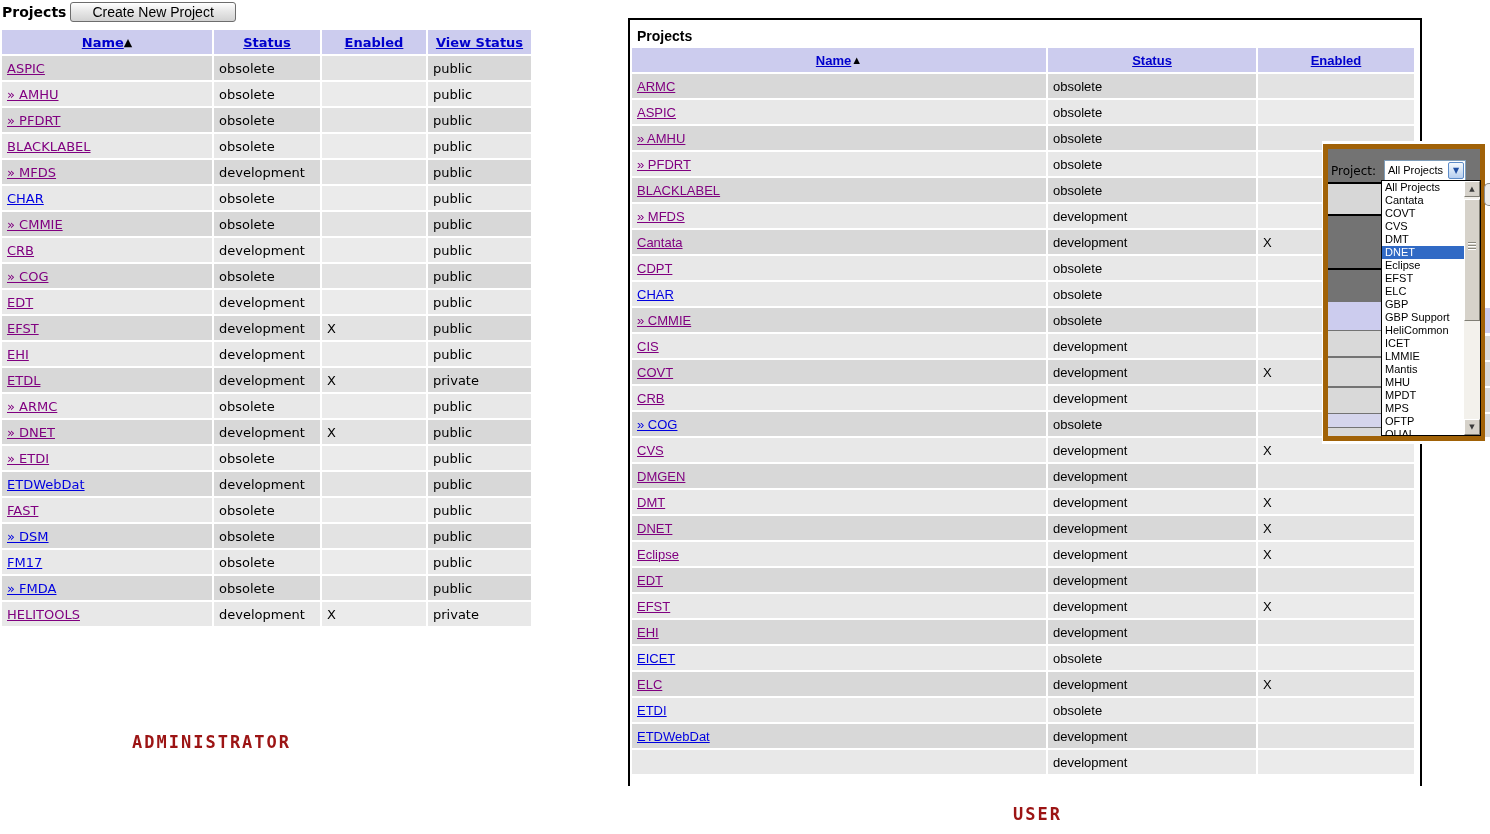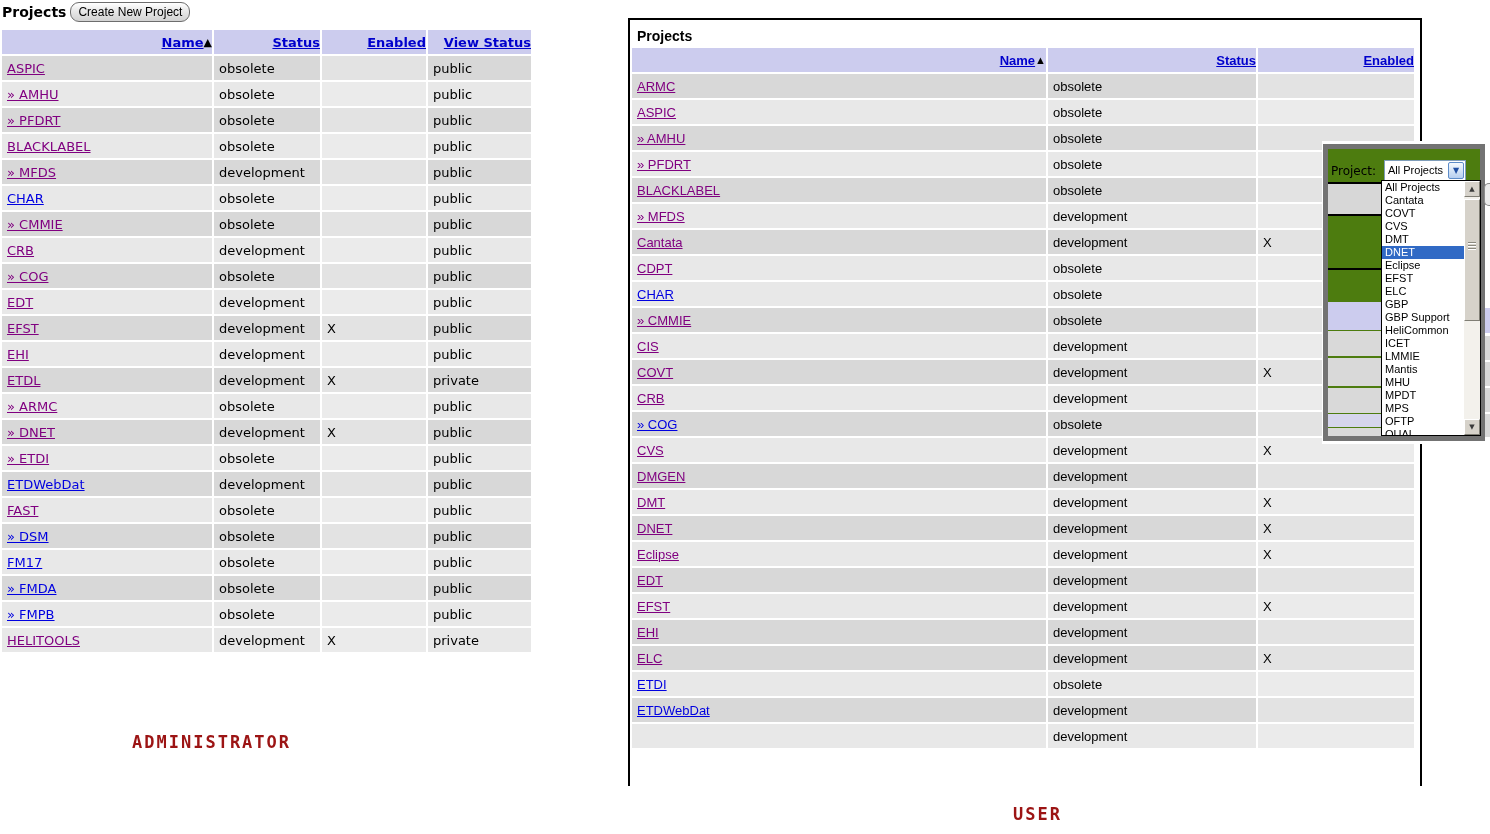--- a/index.html
+++ b/index.html
@@ -4,38 +4,38 @@
 <style>
   html,body{margin:0;padding:0;}
   body{
     width:1490px;height:834px;position:relative;overflow:hidden;
     background:#ffffff;font-family:"DejaVu Sans",sans-serif;
   }
   
   table.proj{border-collapse:separate;border-spacing:2px;}
   table.proj th{
     background:#ccccee;height:24px;font-size:13px;font-weight:bold;
-    text-align:right;padding:0;
+    text-align:center;padding:0;
   }
   table.proj th a{color:#0000cc;text-decoration:underline;}
   table.proj td{height:24px;font-size:13px;color:#000;padding:0 0 0 5px;vertical-align:middle;}
   tr.r-odd td{background:#d8d8d8;}
   tr.r-even td{background:#e8e8e8;}
   tr.r-odd td.c-enabled{background:#e3e3e3;}
   tr.r-even td.c-enabled{background:#ebebeb;}
   a.lnk{color:#0000e0;text-decoration:underline;}
   a.lnk.v{color:#800080;}
   .sort-arrow{color:#000;font-size:11px;text-decoration:none;display:inline-block;transform:translateY(-1px);}
   
   #admin-wrap{position:absolute;left:0;top:0;width:535px;}
   #admin-head{position:absolute;left:2px;top:2px;display:flex;align-items:center;gap:4px;}
   #admin-title{font-size:14px;font-weight:bold;color:#000;}
   #create-btn{
-    font-family:"Liberation Sans",sans-serif;font-size:12px;color:#000;
-    height:20px;padding:1px 7px 2px;border:1px solid #6d6d6d;border-radius:9px;
+    font-family:"Liberation Sans",sans-serif;font-size:14px;color:#000;
+    height:20px;padding:1px 21px 2px;border:1px solid #6d6d6d;border-radius:3px;
     background:linear-gradient(#ffffff,#e8e8e8 45%,#d2d2d2);cursor:default;
   }
   #admin-table-clip{position:absolute;left:0;top:28px;width:535px;height:667px;overflow:hidden;}
   #admin-table col.w-name{width:210px;} #admin-table col.w-status{width:106px;}
   #admin-table col.w-enabled{width:104px;} #admin-table col.w-view{width:103px;}
   
   #user-box{
     position:absolute;left:628px;top:18px;width:790px;height:766px;
     border:2px solid #000;border-bottom:none;background:#fff;overflow:hidden;
     font-family:"Liberation Sans",sans-serif;
@@ -49,21 +49,21 @@
   .caption{
     position:absolute;font-family:"DejaVu Sans Mono",monospace;font-weight:bold;
     font-size:17px;color:#9c1414;letter-spacing:2px;
   }
   #cap-admin{left:132px;top:732px;}
   #cap-user{left:1013px;top:804px;}
   
   #ov-backdrop{position:absolute;left:1322px;top:141px;width:168px;height:303px;background:#fff;}
   #ov-box{
     position:absolute;left:1323px;top:144px;width:162px;height:297px;
-    box-sizing:border-box;border:5px solid #737373;background:#4d7c0f;
+    box-sizing:border-box;border:5px solid #a16207;background:#737373;
   }
   .frag{position:absolute;}
   #filter-label{position:absolute;left:3px;top:15px;font-size:12px;font-family:"DejaVu Sans",sans-serif;color:#000;}
   #filter-select{
     position:absolute;left:56px;top:11px;width:82px;height:21px;box-sizing:border-box;
     border:1px solid #7f9db9;background:#fff;
   }
   #filter-select-value{
     position:absolute;left:3px;top:3px;font-size:11px;font-family:"Liberation Sans",sans-serif;color:#000;
   }
@@ -242,26 +242,20 @@
             <td class="c-enabled"></td>
             <td class="c-view_status">public</td>
           </tr>
           <tr class="r-odd">
             <td class="c-name"><a href="#" class="lnk">» FMDA</a></td>
             <td class="c-status">obsolete</td>
             <td class="c-enabled"></td>
             <td class="c-view_status">public</td>
           </tr>
           <tr class="r-even">
-            <td class="c-name"><a href="#" class="lnk">» FMPB</a></td>
-            <td class="c-status">obsolete</td>
-            <td class="c-enabled"></td>
-            <td class="c-view_status">public</td>
-          </tr>
-          <tr class="r-even">
             <td class="c-name"><a href="#" class="lnk v">HELITOOLS</a></td>
             <td class="c-status">development</td>
             <td class="c-enabled">X</td>
             <td class="c-view_status">private</td>
           </tr>
         </tbody>
     </table>
   </div>
 </div>
 <div class="caption" id="cap-admin">ADMINISTRATOR</div>
@@ -383,20 +377,25 @@
           <td class="c-enabled"></td>
         </tr>
         <tr class="r-even">
           <td class="c-name"><a href="#" class="lnk v">EFST</a></td>
           <td class="c-status">development</td>
           <td class="c-enabled">X</td>
         </tr>
         <tr class="r-odd">
           <td class="c-name"><a href="#" class="lnk v">EHI</a></td>
           <td class="c-status">development</td>
+          <td class="c-enabled"></td>
+        </tr>
+        <tr class="r-even">
+          <td class="c-name"><a href="#" class="lnk">EICET</a></td>
+          <td class="c-status">obsolete</td>
           <td class="c-enabled"></td>
         </tr>
         <tr class="r-odd">
           <td class="c-name"><a href="#" class="lnk v">ELC</a></td>
           <td class="c-status">development</td>
           <td class="c-enabled">X</td>
         </tr>
         <tr class="r-even">
           <td class="c-name"><a href="#" class="lnk">ETDI</a></td>
           <td class="c-status">obsolete</td>

